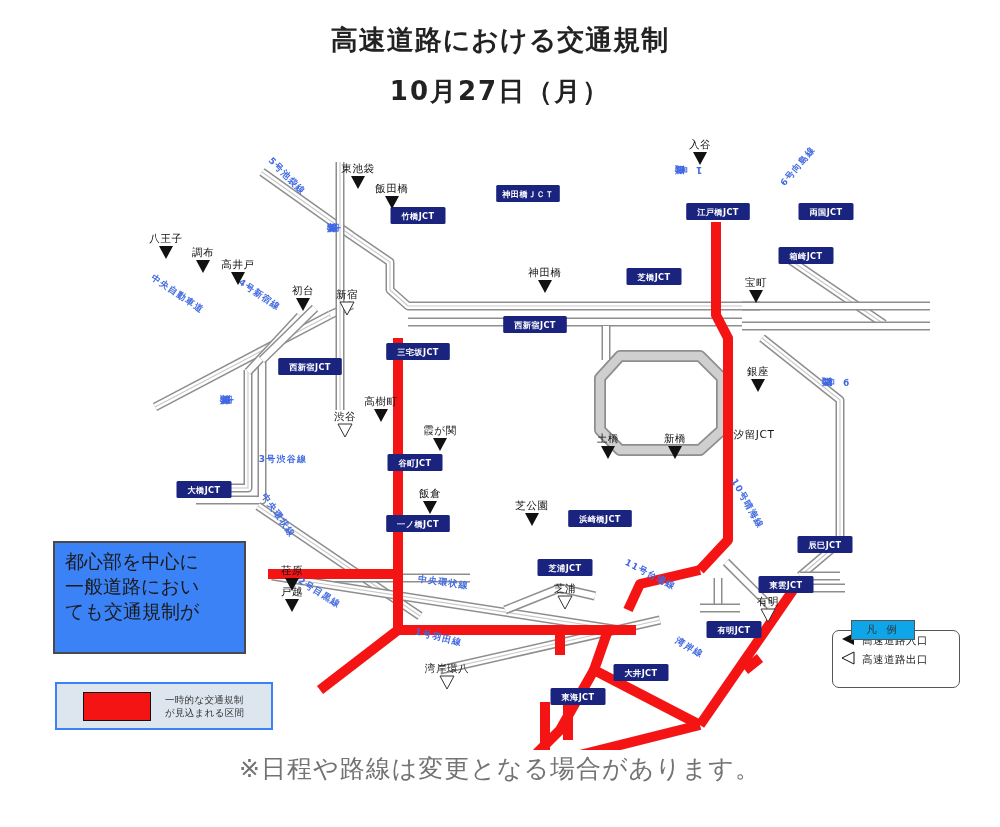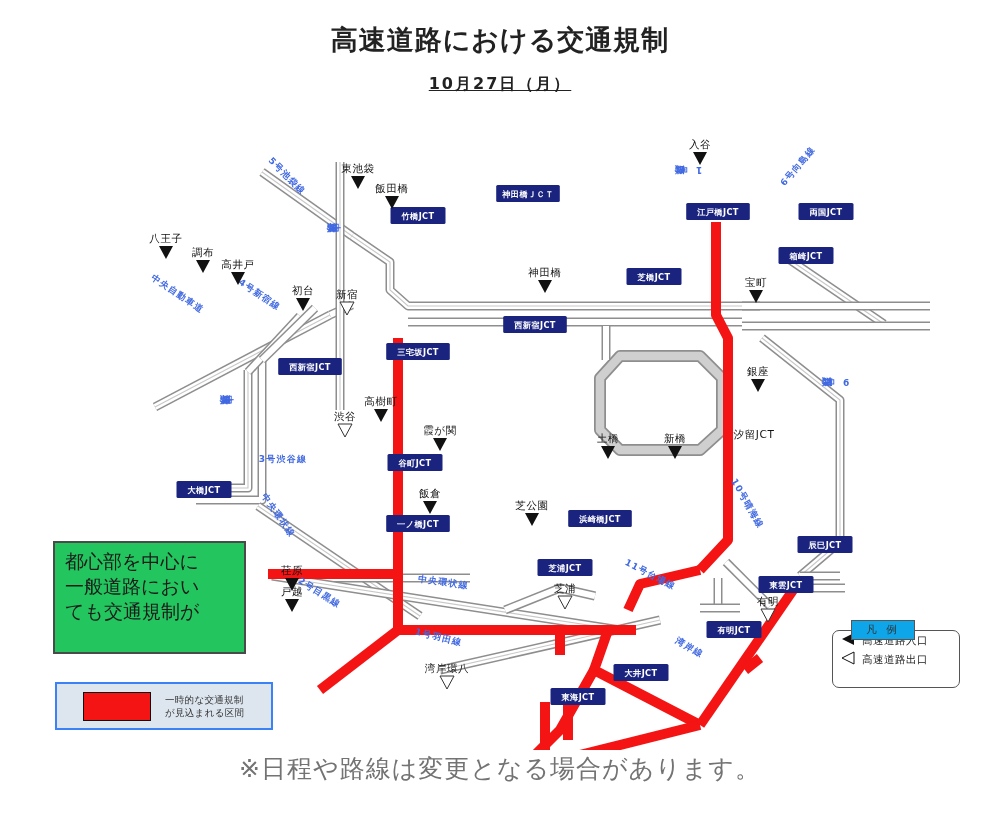--- a/index.html
+++ b/index.html
@@ -10,34 +10,34 @@
     color:#1a1a1a;position:relative;
   }
   #page{position:relative;width:1000px;height:827px;}
 
   
   .title{
     position:absolute;left:0;right:0;text-align:center;
     font-size:27px;font-weight:700;letter-spacing:1px;color:#222;
   }
   #title-main{top:22px;}
-  #title-date{top:74px;font-size:16px;font-weight:700;letter-spacing:2px;text-decoration:underline;}
+  #title-date{top:74px;font-size:26px;font-weight:700;letter-spacing:2px;}
 
   #caption{
     position:absolute;left:0;right:0;top:752px;text-align:center;
     font-size:25px;font-weight:400;letter-spacing:1px;color:#737373;
   }
 
   
   #map{position:absolute;left:0;top:110px;width:1000px;height:640px;}
 
   
   #note-box{
     position:absolute;left:53px;top:541px;width:193px;height:113px;
-    border:2px solid #4a4a4a;background:#22c55e;
+    border:2px solid #4a4a4a;background:#3b82f6;
     padding:6px 8px 0 10px;box-sizing:border-box;
   }
   #note-box .nline{
     font-size:19px;line-height:25px;letter-spacing:0px;color:#1a1a1a;
     white-space:nowrap;
   }
 
   
   #legend-red{
     position:absolute;left:55px;top:682px;width:218px;height:48px;

